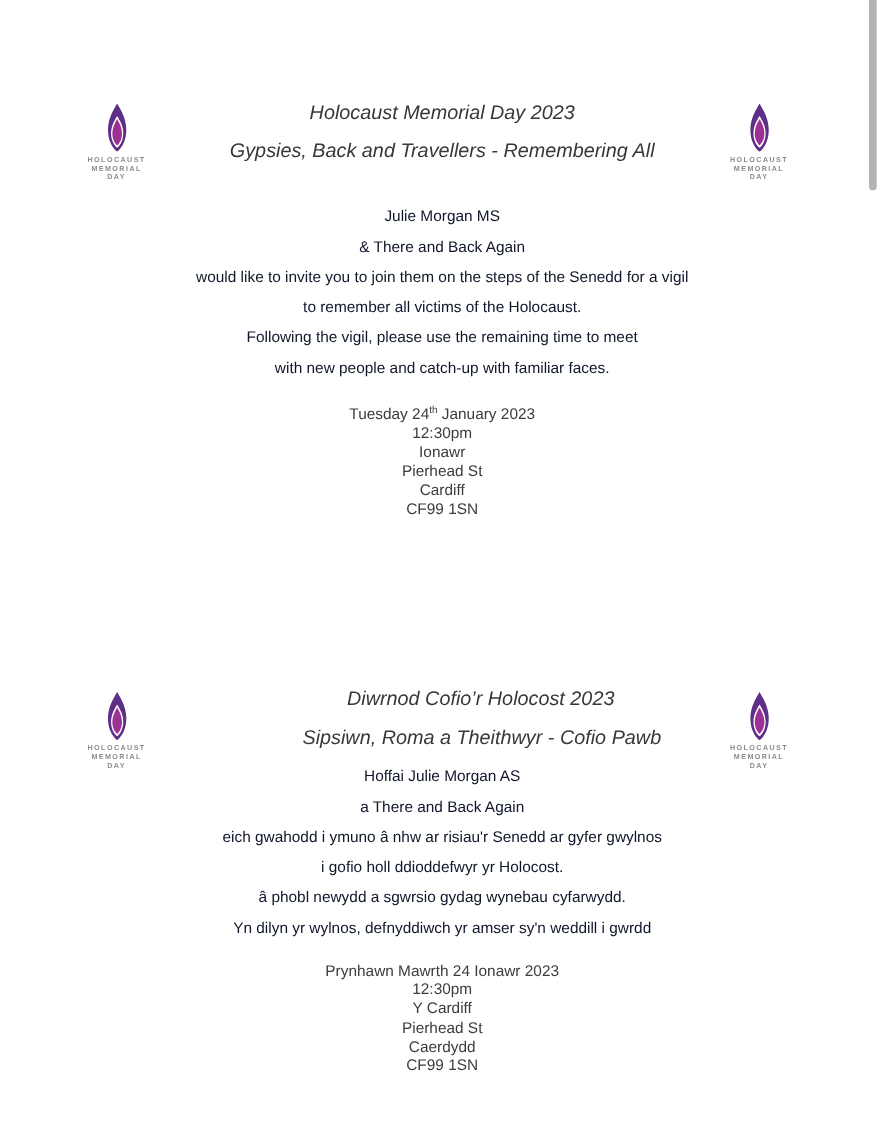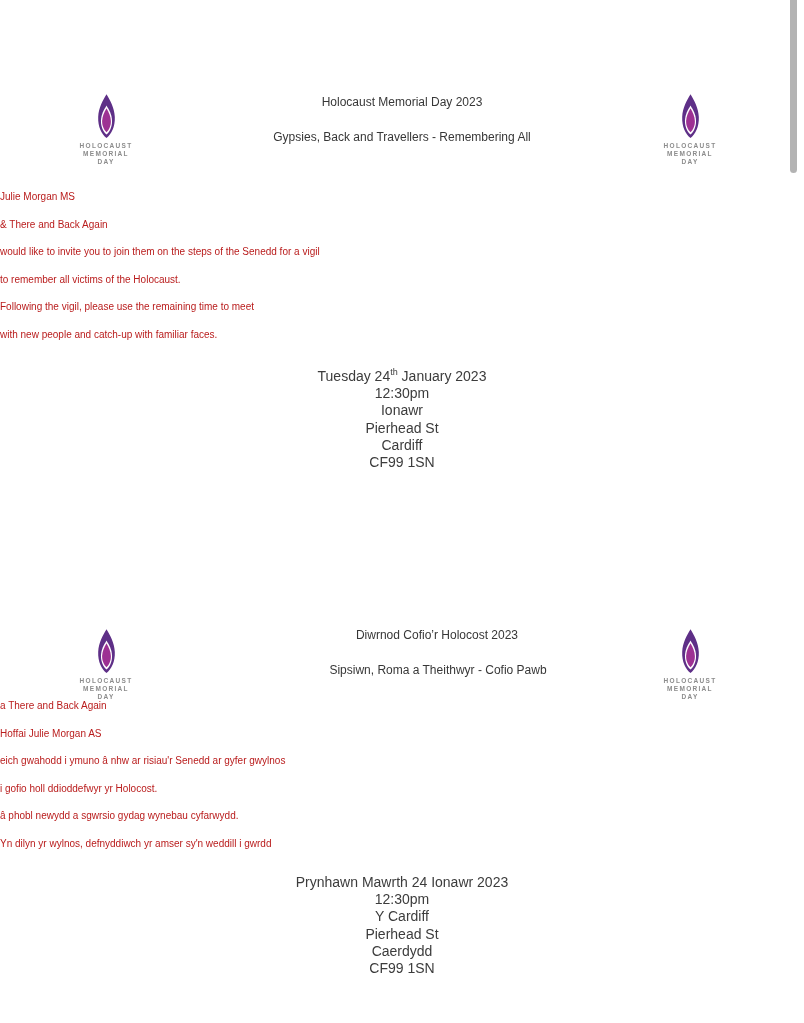--- a/index.html
+++ b/index.html
@@ -20,25 +20,25 @@
     display:flex;flex-direction:column;align-items:center;
   }
   .logo svg{display:block;}
   .logo-text{
     margin-top:4px;text-align:center;
     font-size:6.5px;line-height:8px;letter-spacing:1.3px;
     font-weight:bold;color:#8c8c8c;white-space:nowrap;
   }
   .title{
     position:absolute;left:0;width:100%;
-    text-align:center;font-size:12px;line-height:22px;color:#373737;
+    text-align:center;font-size:18px;line-height:22px;color:#373737;font-style:italic;
   }
   .body-block{
     position:absolute;left:0;width:100%;
-    font-size:10px;line-height:27.6px;color:#b91c1c;
+    text-align:center;font-size:14px;line-height:27.6px;color:#0f172a;
   }
   .event-block{
     position:absolute;left:0;width:100%;
     text-align:center;font-size:14px;line-height:17.2px;color:#3c3c3c;
   }
   .event-block sup{font-size:9px;line-height:0;}
   .line{white-space:pre;}
 </style>
 </head>
 <body>
@@ -117,22 +117,22 @@
       <div>HOLOCAUST</div>
       <div>MEMORIAL</div>
       <div>DAY</div>
     </div>
   </div>
 
   <div class="title" style="top:624px;padding-left:35px;">Diwrnod Cofio’r Holocost 2023</div>
   <div class="title" style="top:659px;padding-left:36px;">Sipsiwn, Roma a Theithwyr - Cofio Pawb</div>
 
   <div class="body-block" style="top:692px;">
+    <div class="line">Hoffai Julie Morgan AS</div>
     <div class="line">a There and Back Again</div>
-    <div class="line">Hoffai Julie Morgan AS</div>
     <div class="line">eich gwahodd i ymuno â nhw ar risiau'r Senedd ar gyfer gwylnos</div>
     <div class="line">i gofio holl ddioddefwyr yr Holocost.</div>
     <div class="line">â phobl newydd a sgwrsio gydag wynebau cyfarwydd.</div>
     <div class="line">Yn dilyn yr wylnos, defnyddiwch yr amser sy'n weddill i gwrdd</div>
   </div>
 
   <div class="event-block" style="top:874px;">
     <div class="line">Prynhawn Mawrth 24 Ionawr 2023</div>
     <div class="line">12:30pm</div>
     <div class="line">Y Cardiff</div>

